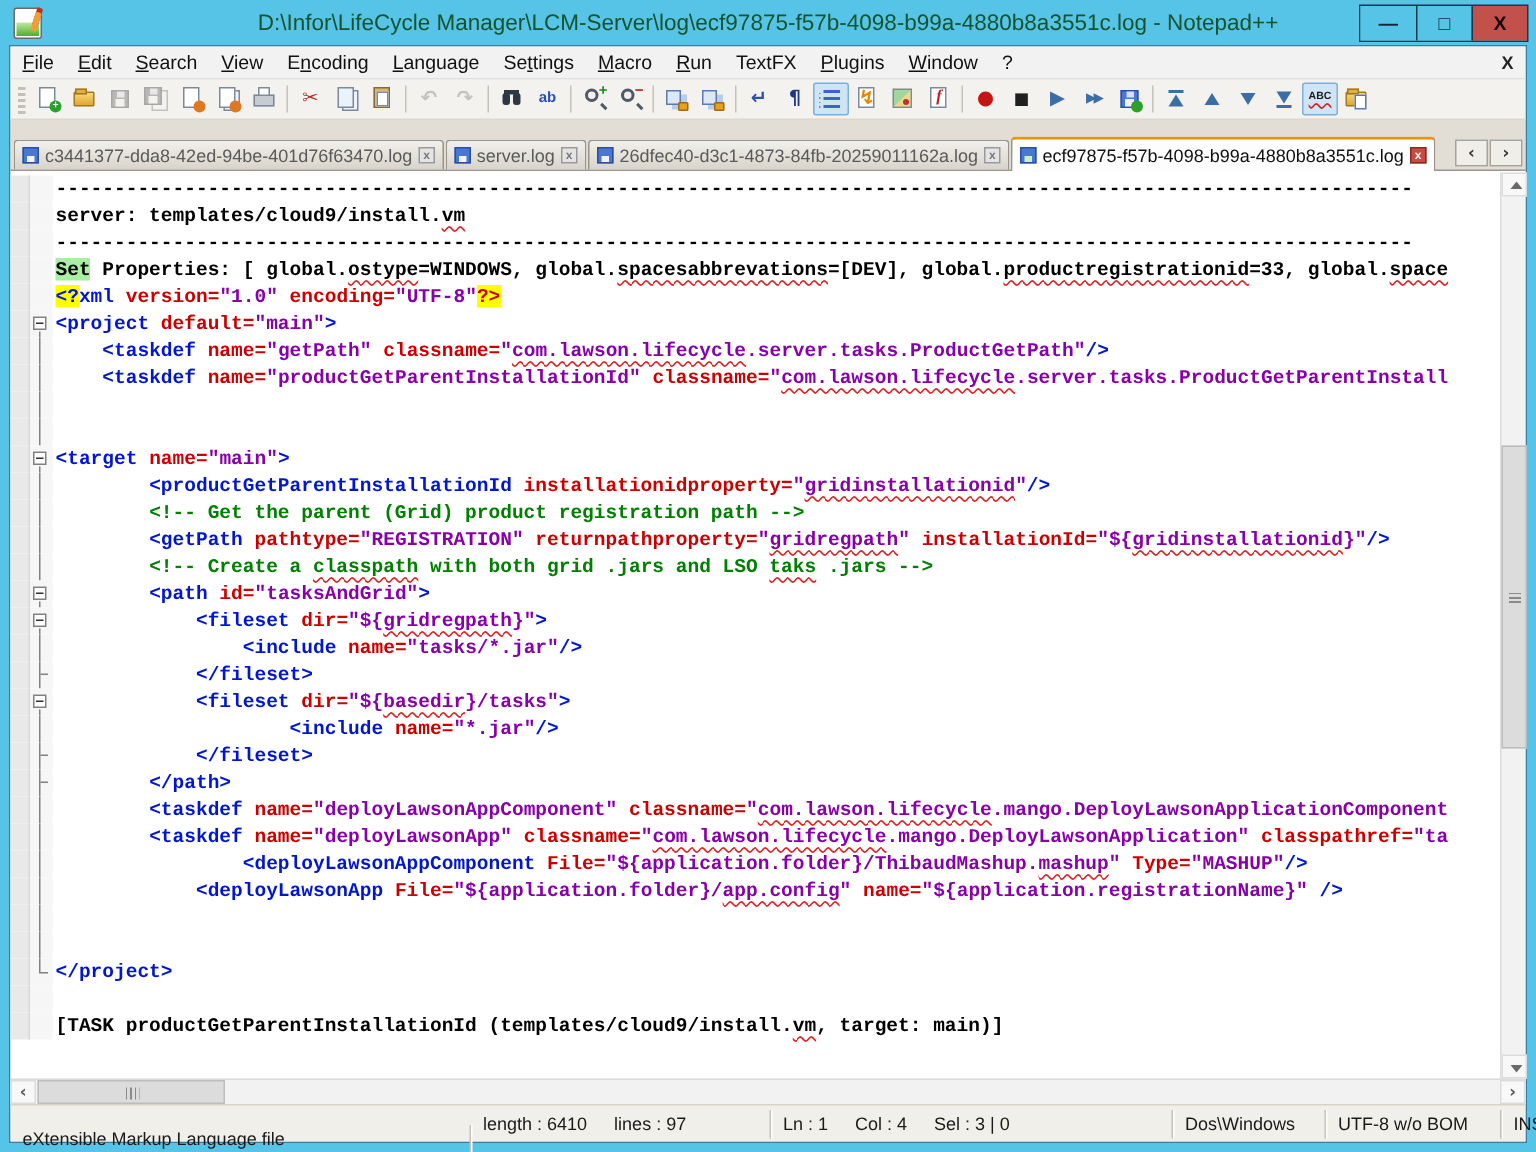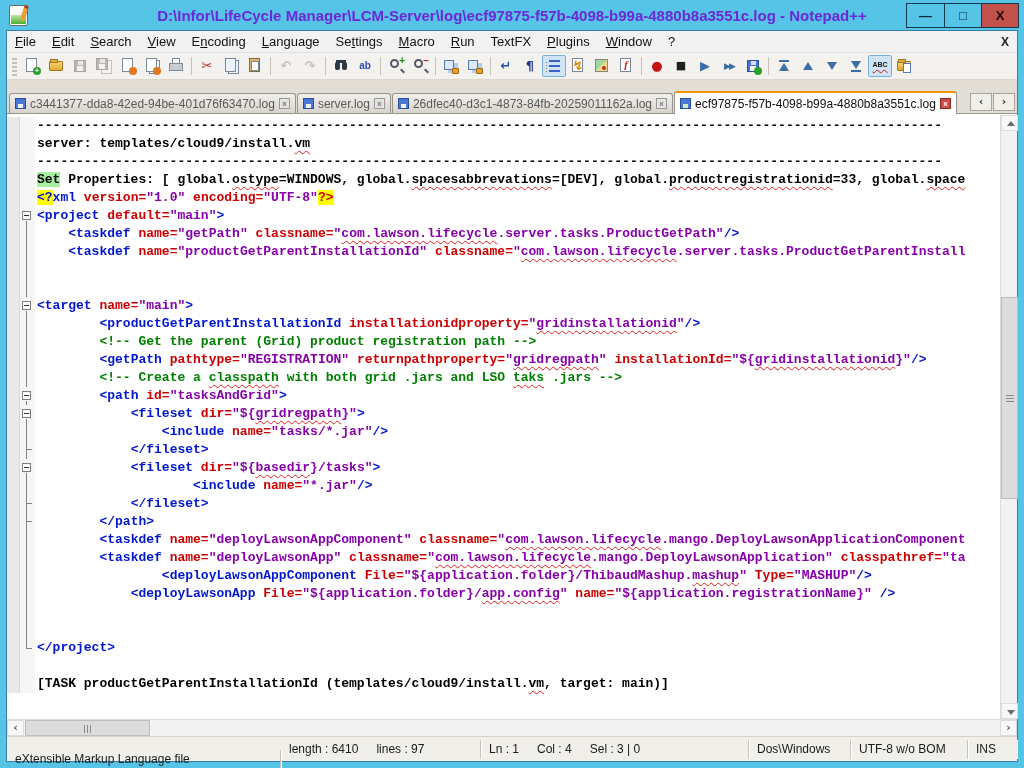--- a/index.html
+++ b/index.html
@@ -4,21 +4,21 @@
 <style>
   * { margin:0; padding:0; box-sizing:border-box; }
   html,body { width:1024px; height:768px; overflow:hidden; font-family:"Liberation Sans",sans-serif; }
   .win { position:relative; width:1024px; height:768px; background:#55c4e7; }
 
   
   .titlebar { height:30px; display:flex; align-items:center; position:relative; background:#55c4e7; }
   .app-icon { width:19px; height:21px; margin-left:9px; position:relative; background:#fdfdfd; border:1px solid #6a6a6a; border-radius:2px; }
   .app-icon::before { content:""; position:absolute; left:1px; right:1px; bottom:1px; height:9px; background:linear-gradient(#bfe9a0,#4caf30); }
   .app-icon::after { content:""; position:absolute; right:1px; top:2px; width:4px; height:13px; background:#f0a030; transform:rotate(18deg); border-radius:1px; box-shadow:0 -3px 0 #c03020; }
-  .title { position:absolute; left:0; right:0; text-align:center; font-size:15px; color:#6d28d9;font-weight:bold; }
+  .title { position:absolute; left:0; right:0; text-align:center; font-size:15px; color:#14532d; }
   .winbtns { position:absolute; right:5px; top:3px; display:flex; border:1px solid #14384c; }
   .wb { width:37px; height:23px; display:flex; align-items:center; justify-content:center; font-weight:bold; font-size:13px; color:#0d2a3a; background:#55c4e7; border-left:1px solid #14384c; }
   .wb:first-child { border-left:none; }
   .wb.close { background:#c2504b; color:#1a0a0a; }
 
   
   .frame { position:absolute; left:6px; right:6px; top:30px; bottom:6px; background:#f0f0f0; border:1px solid #3a7d9e; display:flex; flex-direction:column; }
 
   
   .menubar { height:22px; display:flex; align-items:center; background:#f2f2f2; border-bottom:1px solid #e0e0e0; font-size:13px; color:#111; }
@@ -108,21 +108,21 @@
   .vthumb::after { content:""; position:absolute; left:4px; top:96px; width:8px; height:8px; background:repeating-linear-gradient(0deg,#8a8a8a 0 1px,transparent 1px 3px); }
   .hscroll { height:17px; flex:none; background:#f2f2f2; border-top:1px solid #dcdcdc; position:relative; }
   .harr { position:absolute; top:0; width:17px; height:16px; background:#f8f8f8; border:1px solid #dcdcdc; font:700 11px/14px "DejaVu Sans",sans-serif; text-align:center; color:#555; }
   .harr.l { left:0; } .harr.r { right:0; }
   .hthumb { position:absolute; left:18px; top:0; width:125px; height:16px; background:#dcdcdc; border:1px solid #bdbdbd; }
   .hthumb::after { content:""; position:absolute; top:4px; left:58px; width:9px; height:8px; background:repeating-linear-gradient(90deg,#8a8a8a 0 1px,transparent 1px 3px); }
 
   
   .statusbar { height:25px; background:#f1efe9; display:flex; align-items:center; font-size:12px; color:#1a1a1a; border-top:1px solid #d8d4cc; }
   .sf { height:19px; line-height:19px; padding-left:8px; border-right:1px solid #c6c2ba; box-shadow:1px 0 0 #fff; flex:none; }
-  .sf1 { width:274px;margin-top:20px; } .sf2 { width:200px; } .sf3 { width:268px; } .sf4 { width:102px; } .sf5 { width:117px; } .sf6 { flex:1; border-right:none; }
+  .sf1 { width:307px;margin-top:20px; } .sf2 { width:200px; } .sf3 { width:268px; } .sf4 { width:102px; } .sf5 { width:117px; } .sf6 { flex:1; border-right:none; }
   .sgap { display:inline-block; width:18px; }
 </style>
 </head>
 <body>
 
 <div class="win">
   <div class="titlebar">
     <div class="app-icon"></div>
     <div class="title">D:\Infor\LifeCycle Manager\LCM-Server\log\ecf97875-f57b-4098-b99a-4880b8a3551c.log - Notepad++</div>
     <div class="winbtns">

